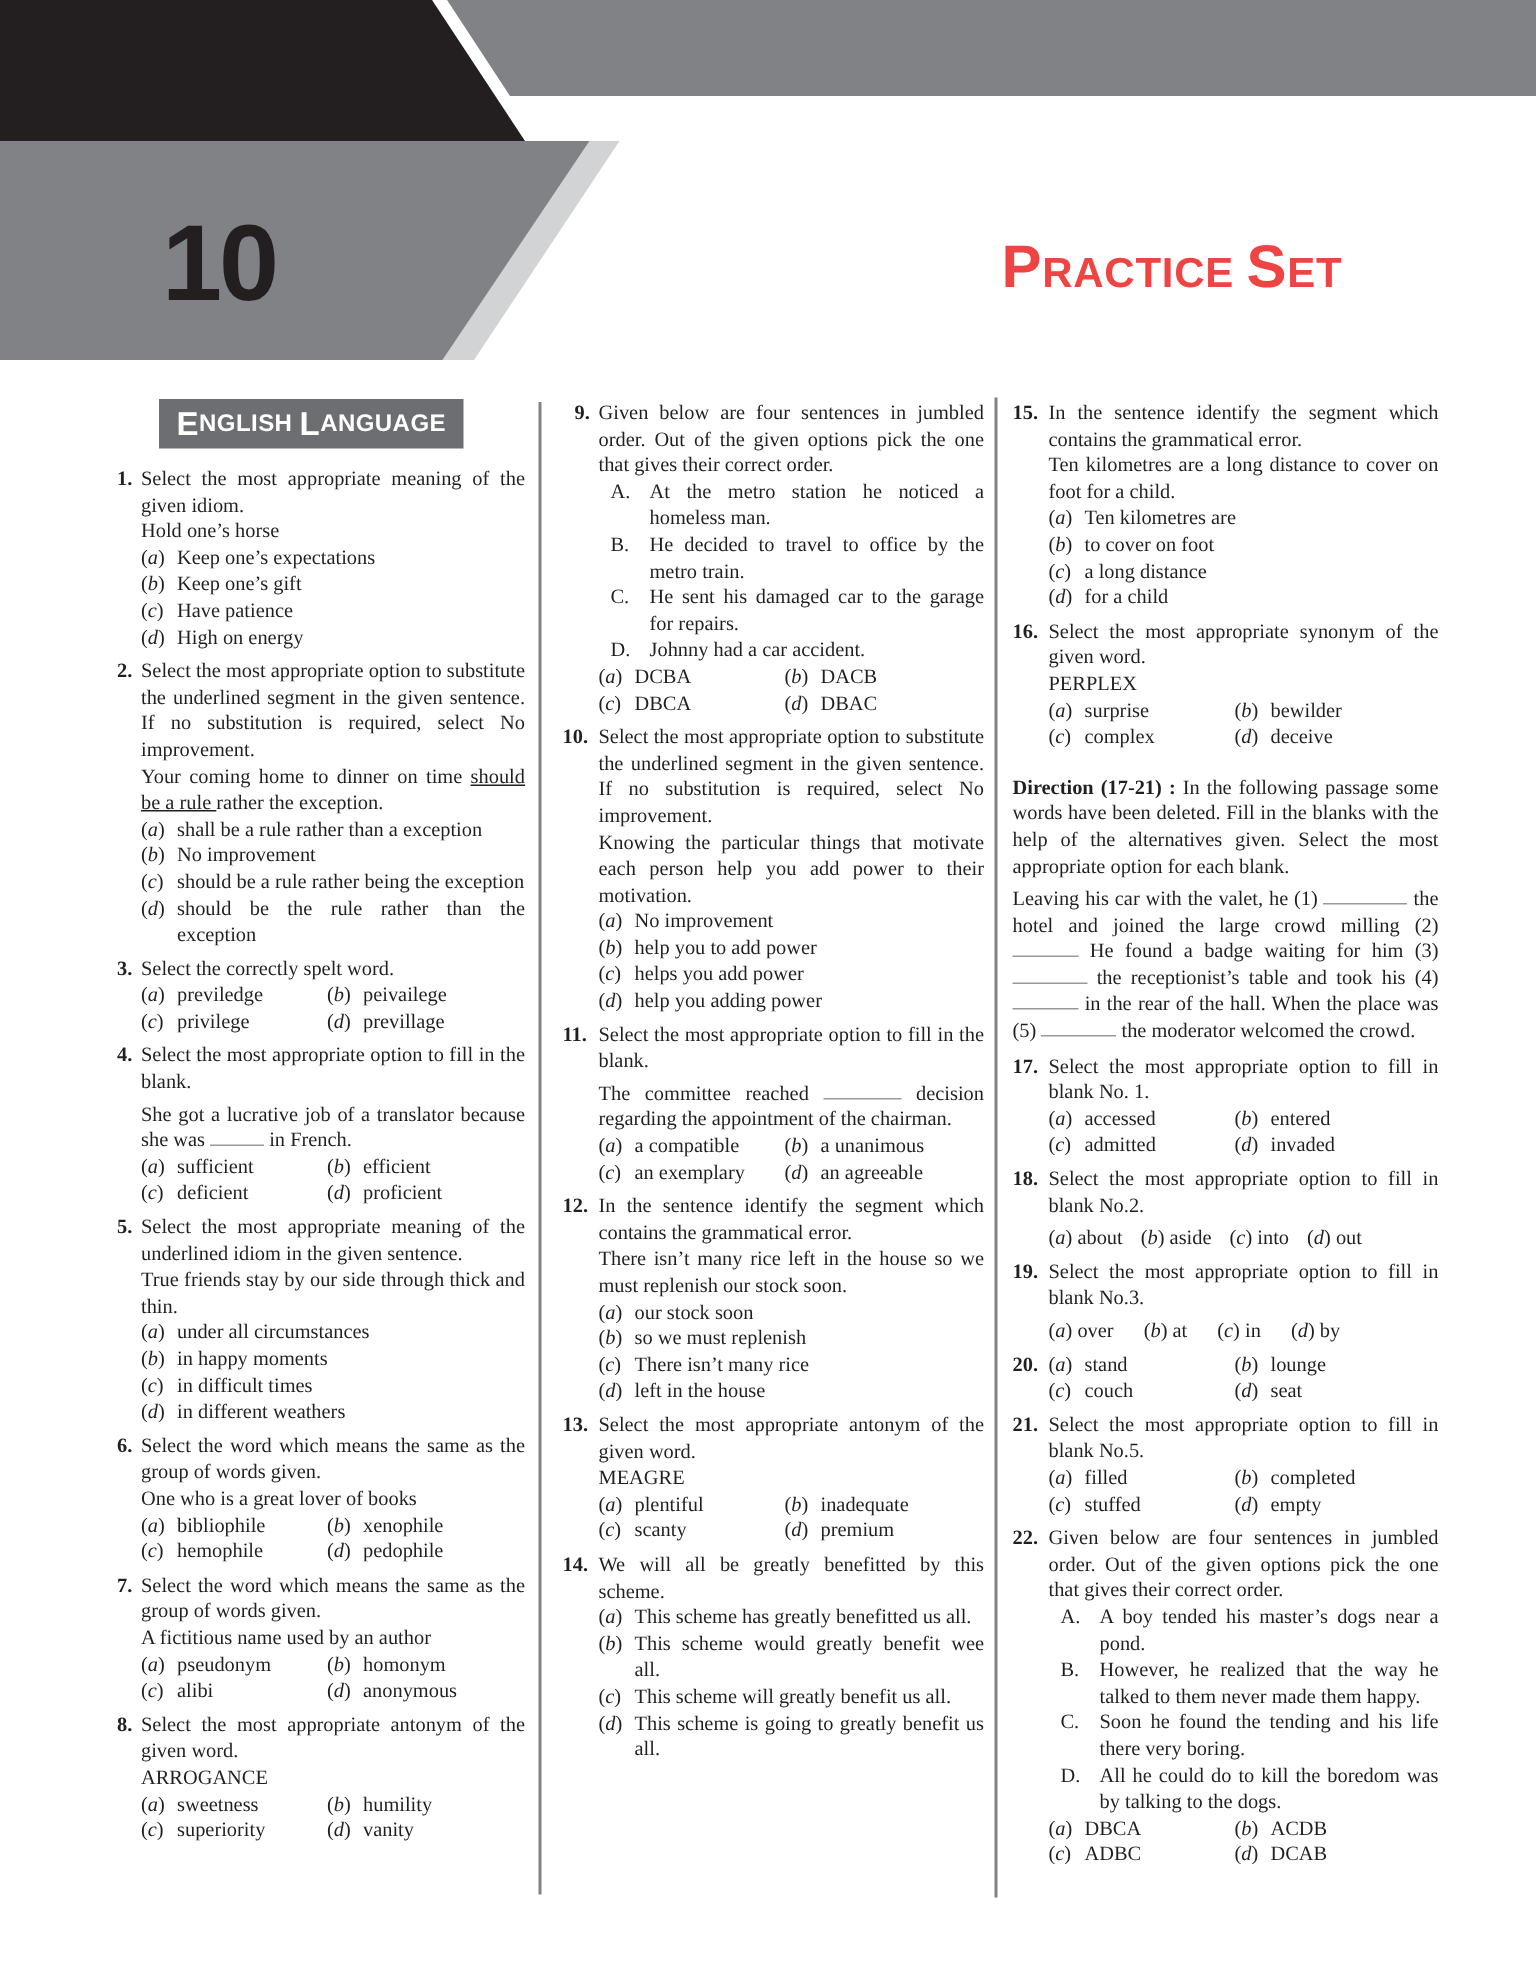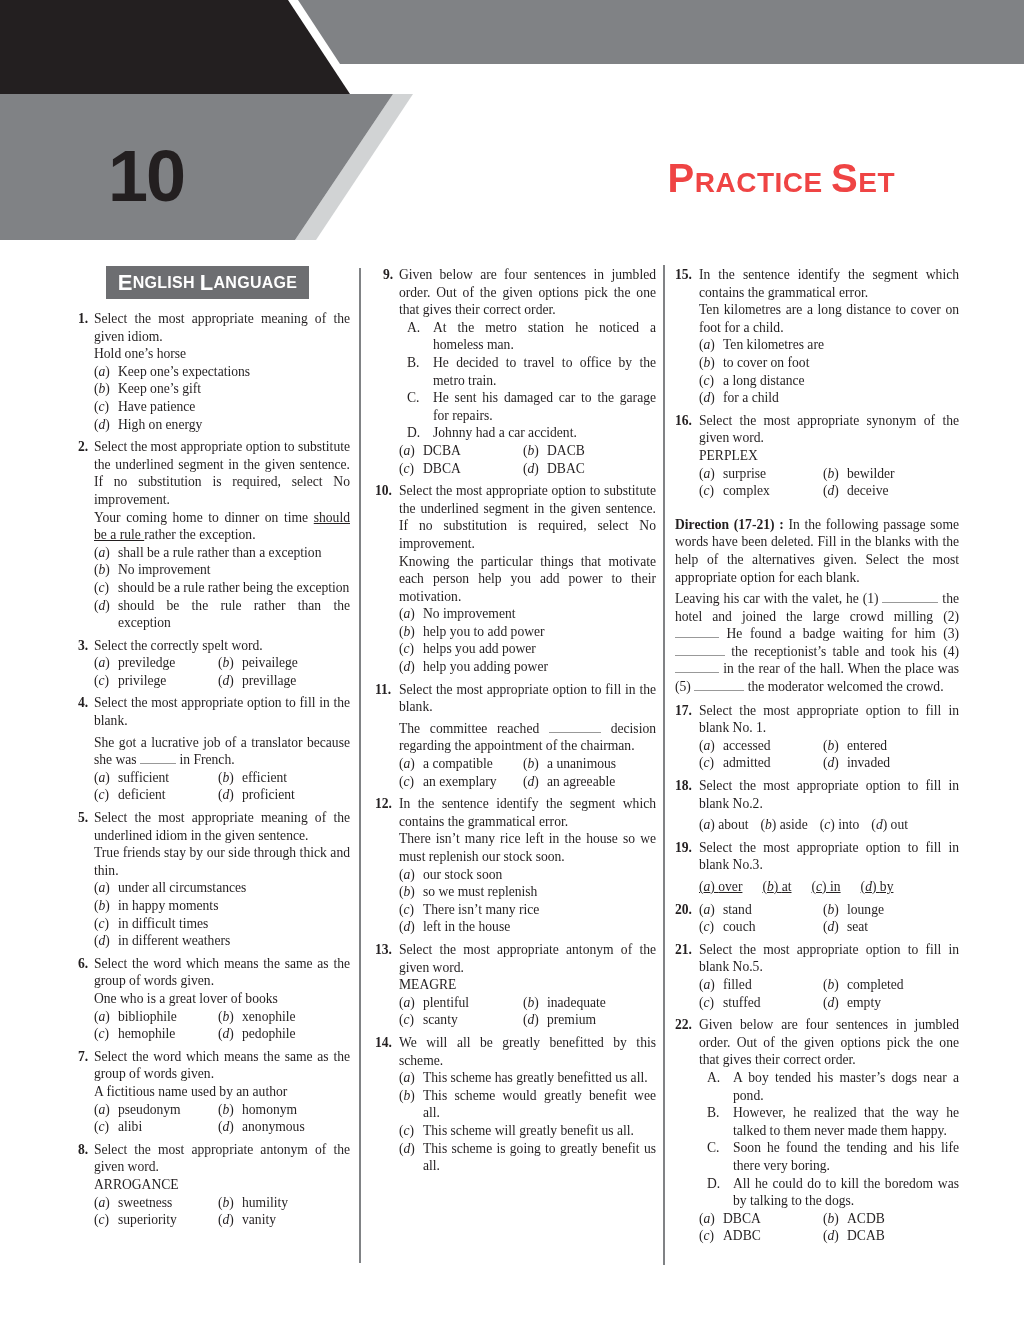--- a/index.html
+++ b/index.html
@@ -27,21 +27,21 @@
   .stem, .line { display: block; }
   .opts2 { display: grid; grid-template-columns: 124px 1fr; padding-left: 0; }
   .col2 .opts2 { grid-template-columns: 124px 1fr; }
   .col3 .opts2 { grid-template-columns: 124px 1fr; }
   .opt { display: block; position: relative; padding-left: 24px; text-align: justify; }
   .opt .lbl { position: absolute; left: 0; top: 0; }
   .opt .lbl i { font-style: italic; }
   .sub { display: block; position: relative; padding-left: 26px; margin-left: 8px; text-align: justify; }
   .sub .lbl { position: absolute; left: 0; top: 0; }
   .inline-opts { display: flex; gap: 12px; margin-top: 4px; }
-  .inline-opts.spread { gap: 20px; text-decoration: underline; }
+  .inline-opts.spread { gap: 20px; }
   .u { text-decoration: underline; }
   .blank { display: inline-block; width: 60px; border-bottom: 1px solid #999; height: 11px; }
   .direction { margin-bottom: 4px; }
   .direction b { font-weight: bold; }
   .passage { margin-bottom: 6px; }
   .spacer { height: 4px; }
 </style>
 </head>
 <body>
 

